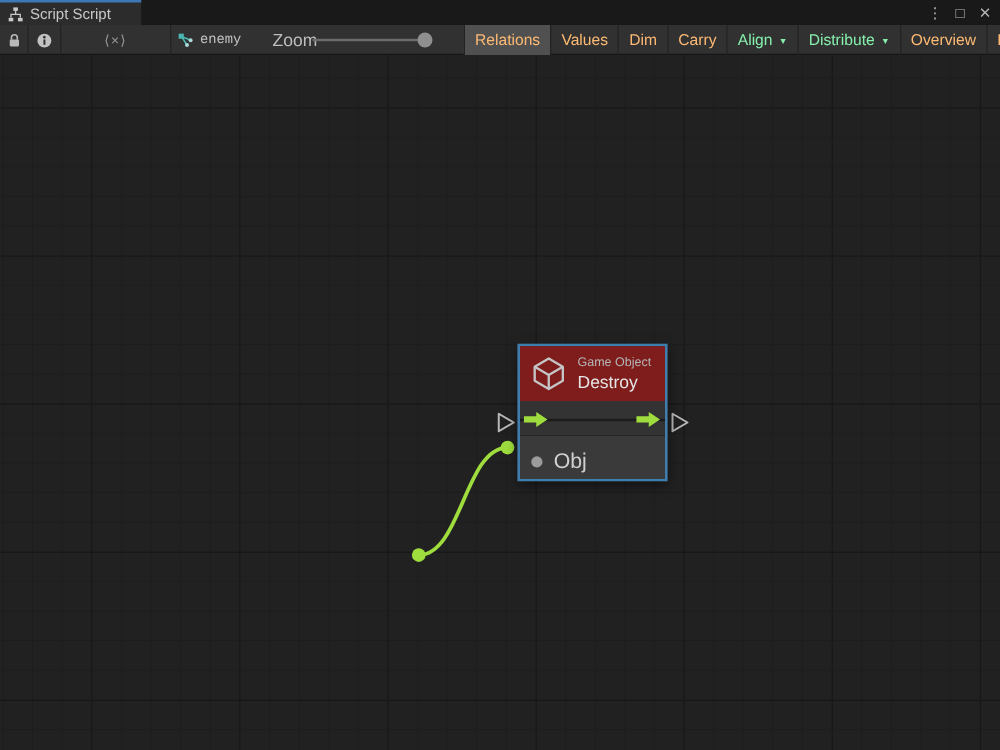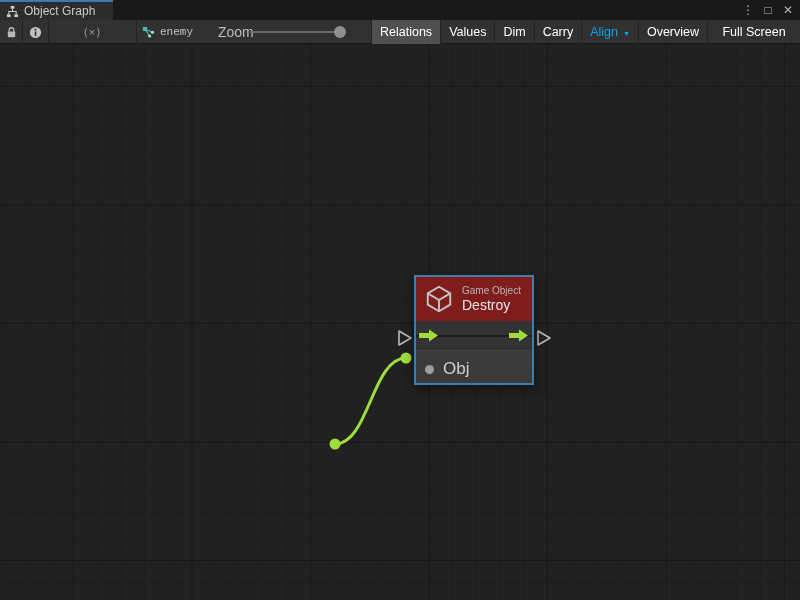--- a/index.html
+++ b/index.html
@@ -26,23 +26,23 @@
   .seg-graphref { left:137px; width:74px; justify-content:flex-start; padding-left:5px; border-right:none; }
   .graph-name { color:#c2c2c2; font-size:11px; margin-left:5px;font-family:Liberation Mono, monospace; }
   .zoom-label { position:absolute; left:218px; top:0; height:24px; line-height:24px; color:#bdbdbd; font-size:14px; }
   .slider-track { position:absolute; left:250px; top:11px; width:94px; height:2px; background:#6b6b6b; }
   .slider-handle { position:absolute; left:334px; top:6px; width:12px; height:12px; border-radius:50%;
                    background:#8f8f8f; }
   .zoom-value { position:absolute; left:351px; top:17px; height:24px; line-height:24px; color:#bdbdbd; font-size:11px;margin-left:48px; }
 
   .tb-buttons { position:absolute; left:371px; right:0; top:0; height:24px; display:flex; }
   .tb-btn { height:24px; display:flex; align-items:center; padding:0 8px; border-left:1px solid #232323;
-            color:#ffffff; font-size:12.5px; white-space:nowrap; flex:0 0 auto; cursor:default; }
+            color:#fdba74; font-size:12.5px; white-space:nowrap; flex:0 0 auto; cursor:default; }
   .tb-btn.active { background:#505050; }
-  .tb-btn.disabled { color:#0ea5e9; }
+  .tb-btn.disabled { color:#86efac; }
   .tb-btn.grow { flex:1 1 auto; justify-content:center; }
   .caret { font-size:7px; margin-left:5px; transform:translateY(1px); }
 
   
   .canvas { position:absolute; left:0; top:44px; width:800px; height:556px;
     background-color:#212121;
     background-image:
       linear-gradient(to right, #171717 0 1px, transparent 1px),
       linear-gradient(to bottom, #171717 0 1px, transparent 1px),
       linear-gradient(to right, #1d1d1d 0 1px, transparent 1px),
@@ -82,21 +82,21 @@
 <div class="window">
 
   <div class="tabbar">
     <div class="tab">
       <svg width="13" height="13" viewBox="0 0 14 14">
         <rect x="5" y="1" width="4" height="3" fill="#c9c9c9"></rect>
         <rect x="1" y="10" width="4" height="3" fill="#c9c9c9"></rect>
         <rect x="9" y="10" width="4" height="3" fill="#c9c9c9"></rect>
         <path d="M7 4v3M3 10V7h8v3" stroke="#c9c9c9" stroke-width="1.1" fill="none"></path>
       </svg>
-      <span class="tab-title">Object Graph</span>
+      <span class="tab-title">Script Script</span>
     </div>
     <div class="win-controls">
       <span class="win-btn">⋮</span>
       <span class="win-btn">□</span>
       <span class="win-btn">✕</span>
     </div>
   </div>
 
   <div class="toolbar">
     <div class="tb-seg seg-lock">
@@ -135,20 +135,24 @@
         <span>Values</span>
       </div>
       <div class="tb-btn">
         <span>Dim</span>
       </div>
       <div class="tb-btn">
         <span>Carry</span>
       </div>
       <div class="tb-btn disabled">
         <span>Align</span>
+        <span class="caret">▼</span>
+      </div>
+      <div class="tb-btn disabled">
+        <span>Distribute</span>
         <span class="caret">▼</span>
       </div>
       <div class="tb-btn">
         <span>Overview</span>
       </div>
       <div class="tb-btn grow">
         <span>Full Screen</span>
       </div>
     </div>
   </div>

